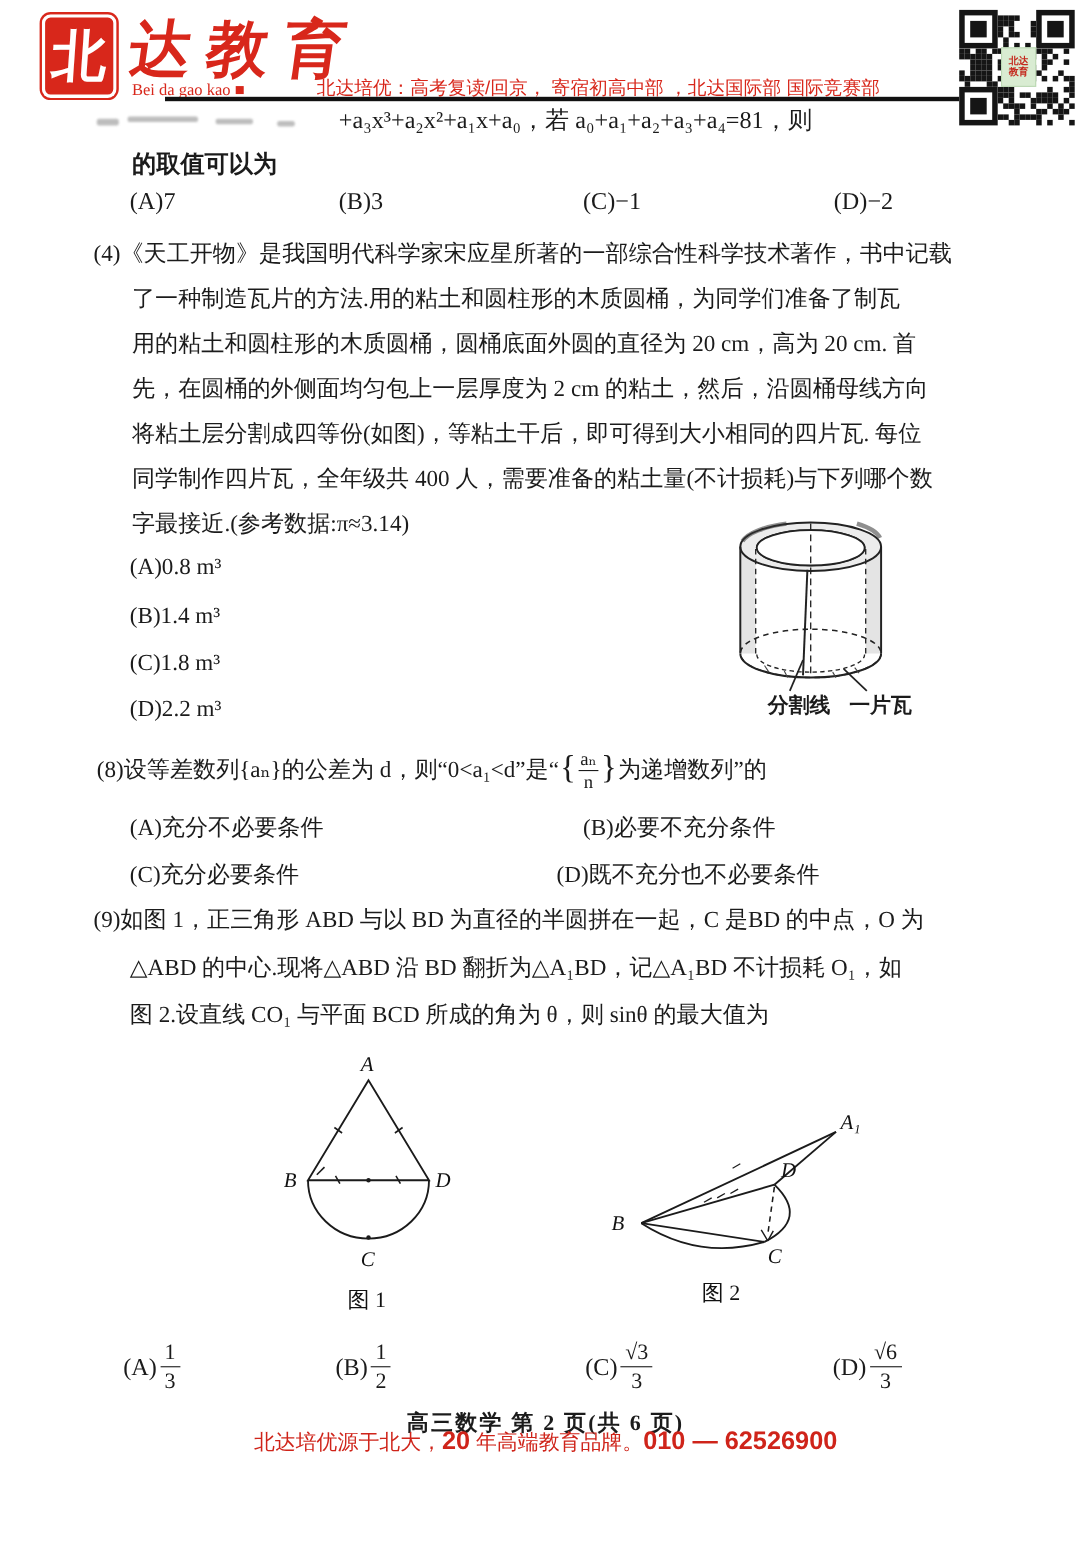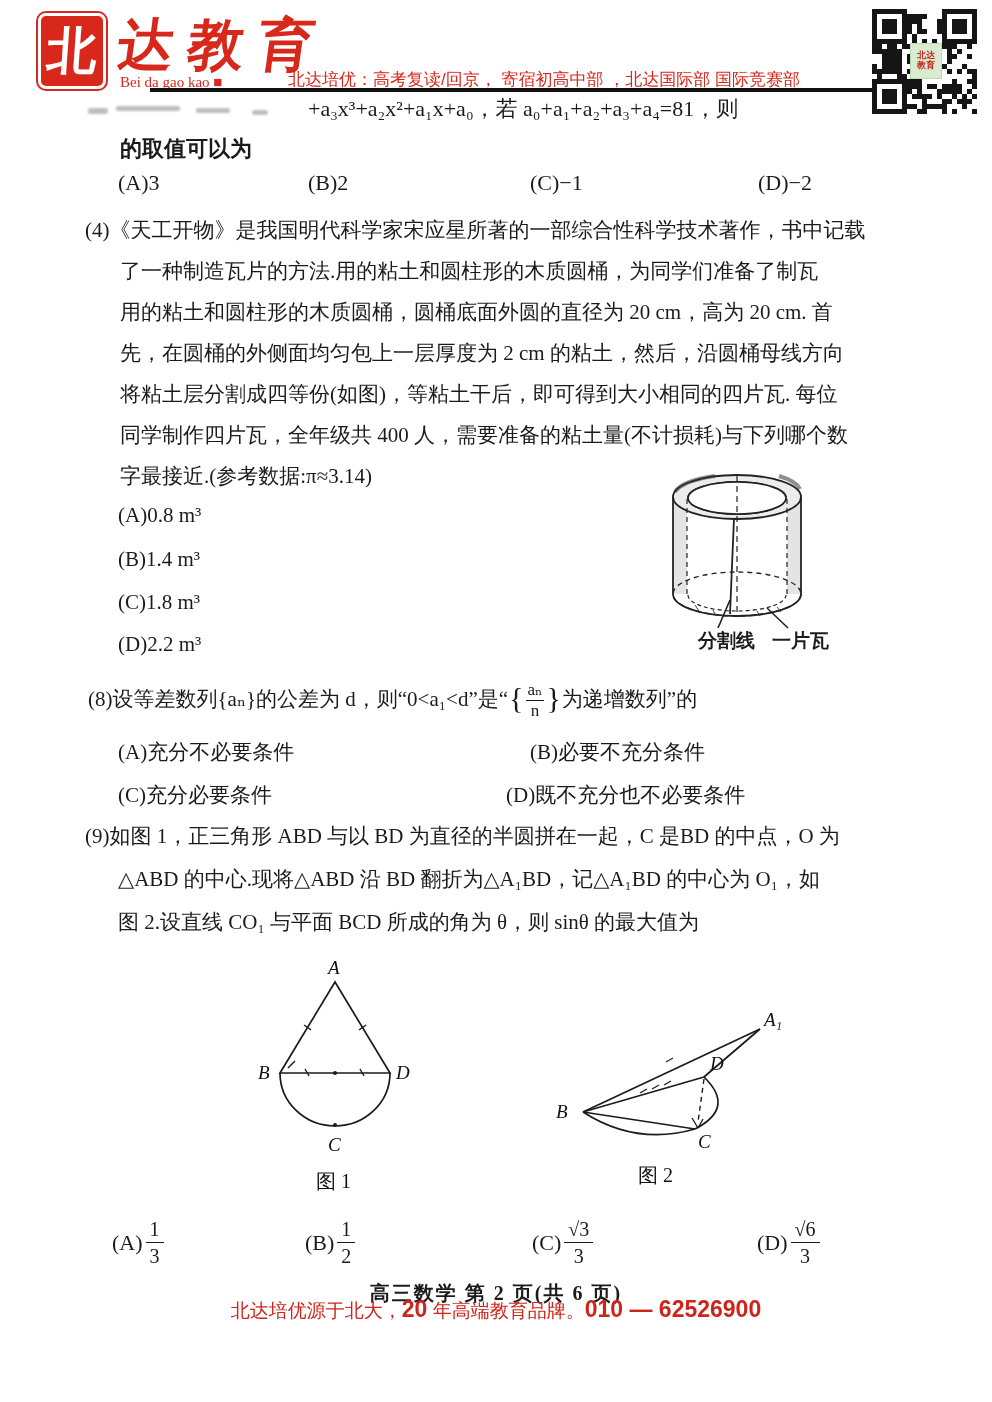--- a/index.html
+++ b/index.html
@@ -206,22 +206,22 @@
   </div>
 </div>
 
 <div class="abs smear" style="left:88px;top:108px;width:20px;height:6px;"></div>
 <div class="abs smear" style="left:116px;top:106px;width:64px;height:5px;"></div>
 <div class="abs smear" style="left:196px;top:108px;width:34px;height:5px;"></div>
 <div class="abs smear" style="left:252px;top:110px;width:16px;height:5px;"></div>
 
 <div class="abs t" style="left:308px;top:94px;font-size:22px;">+a₃x³+a₂x²+a₁x+a₀，若 a₀+a₁+a₂+a₃+a₄=81，则</div>
 <div class="abs t" style="left:120px;top:134px;font-size:22px;font-weight:bold;">的取值可以为</div>
-<div class="abs t opt" style="left:118px;top:170px;">(A)3</div>
-<div class="abs t opt" style="left:308px;top:170px;">(B)2</div>
+<div class="abs t opt" style="left:118px;top:170px;">(A)7</div>
+<div class="abs t opt" style="left:308px;top:170px;">(B)3</div>
 <div class="abs t opt" style="left:530px;top:170px;">(C)−1</div>
 <div class="abs t opt" style="left:758px;top:170px;">(D)−2</div>
 
 <div class="abs t body21" style="left:85px;top:216px;">(4)《天工开物》是我国明代科学家宋应星所著的一部综合性科学技术著作，书中记载</div>
 <div class="abs t body21" style="left:120px;top:257px;">了一种制造瓦片的方法.用的粘土和圆柱形的木质圆桶，为同学们准备了制瓦</div>
 <div class="abs t body21" style="left:120px;top:298px;">用的粘土和圆柱形的木质圆桶，圆桶底面外圆的直径为 20 cm，高为 20 cm. 首</div>
 <div class="abs t body21" style="left:120px;top:339px;">先，在圆桶的外侧面均匀包上一层厚度为 2 cm 的粘土，然后，沿圆桶母线方向</div>
 <div class="abs t body21" style="left:120px;top:380px;">将粘土层分割成四等份(如图)，等粘土干后，即可得到大小相同的四片瓦. 每位</div>
 <div class="abs t body21" style="left:120px;top:421px;">同学制作四片瓦，全年级共 400 人，需要准备的粘土量(不计损耗)与下列哪个数</div>
 <div class="abs t body21" style="left:120px;top:462px;">字最接近.(参考数据:π≈3.14)</div>
@@ -277,21 +277,21 @@
     </span>
     <span class="bigbrace">}</span>
     <span>为递增数列”的</span>
 </div>
 <div class="abs t body21" style="left:118px;top:738px;">(A)充分不必要条件</div>
 <div class="abs t body21" style="left:530px;top:738px;">(B)必要不充分条件</div>
 <div class="abs t body21" style="left:118px;top:781px;">(C)充分必要条件</div>
 <div class="abs t body21" style="left:506px;top:781px;">(D)既不充分也不必要条件</div>
 
 <div class="abs t body21" style="left:85px;top:822px;">(9)如图 1，正三角形 ABD 与以 BD 为直径的半圆拼在一起，C 是BD 的中点，O 为</div>
-<div class="abs t body21" style="left:118px;top:865px;">△ABD 的中心.现将△ABD 沿 BD 翻折为△A₁BD，记△A₁BD 的中心为 O₁，如</div>
+<div class="abs t body21" style="left:118px;top:865px;">△ABD 的中心.现将△ABD 沿 BD 翻折为△A₁BD，记△A₁BD 不计损耗 O₁，如</div>
 <div class="abs t body21" style="left:118px;top:908px;">图 2.设直线 CO₁ 与平面 BCD 所成的角为 θ，则 sinθ 的最大值为</div>
 
 <svg class="abs" style="left:248px;top:948px;" width="175" height="250" viewBox="0 0 175 250">
   <path d="M87,34 L32,125 L142,125 Z" fill="none" stroke="#1b1b1b" stroke-width="1.7"></path>
   <path d="M32,125 A55,53 0 0,0 142,125" fill="none" stroke="#1b1b1b" stroke-width="1.7"></path>
   <circle cx="87" cy="125" r="2" fill="#1b1b1b"></circle>
   <circle cx="87" cy="177" r="2" fill="#1b1b1b"></circle>
 
   <line x1="56" y1="77" x2="63" y2="82" stroke="#1b1b1b" stroke-width="1.4"></line>
   <line x1="111" y1="82" x2="118" y2="77" stroke="#1b1b1b" stroke-width="1.4"></line>

